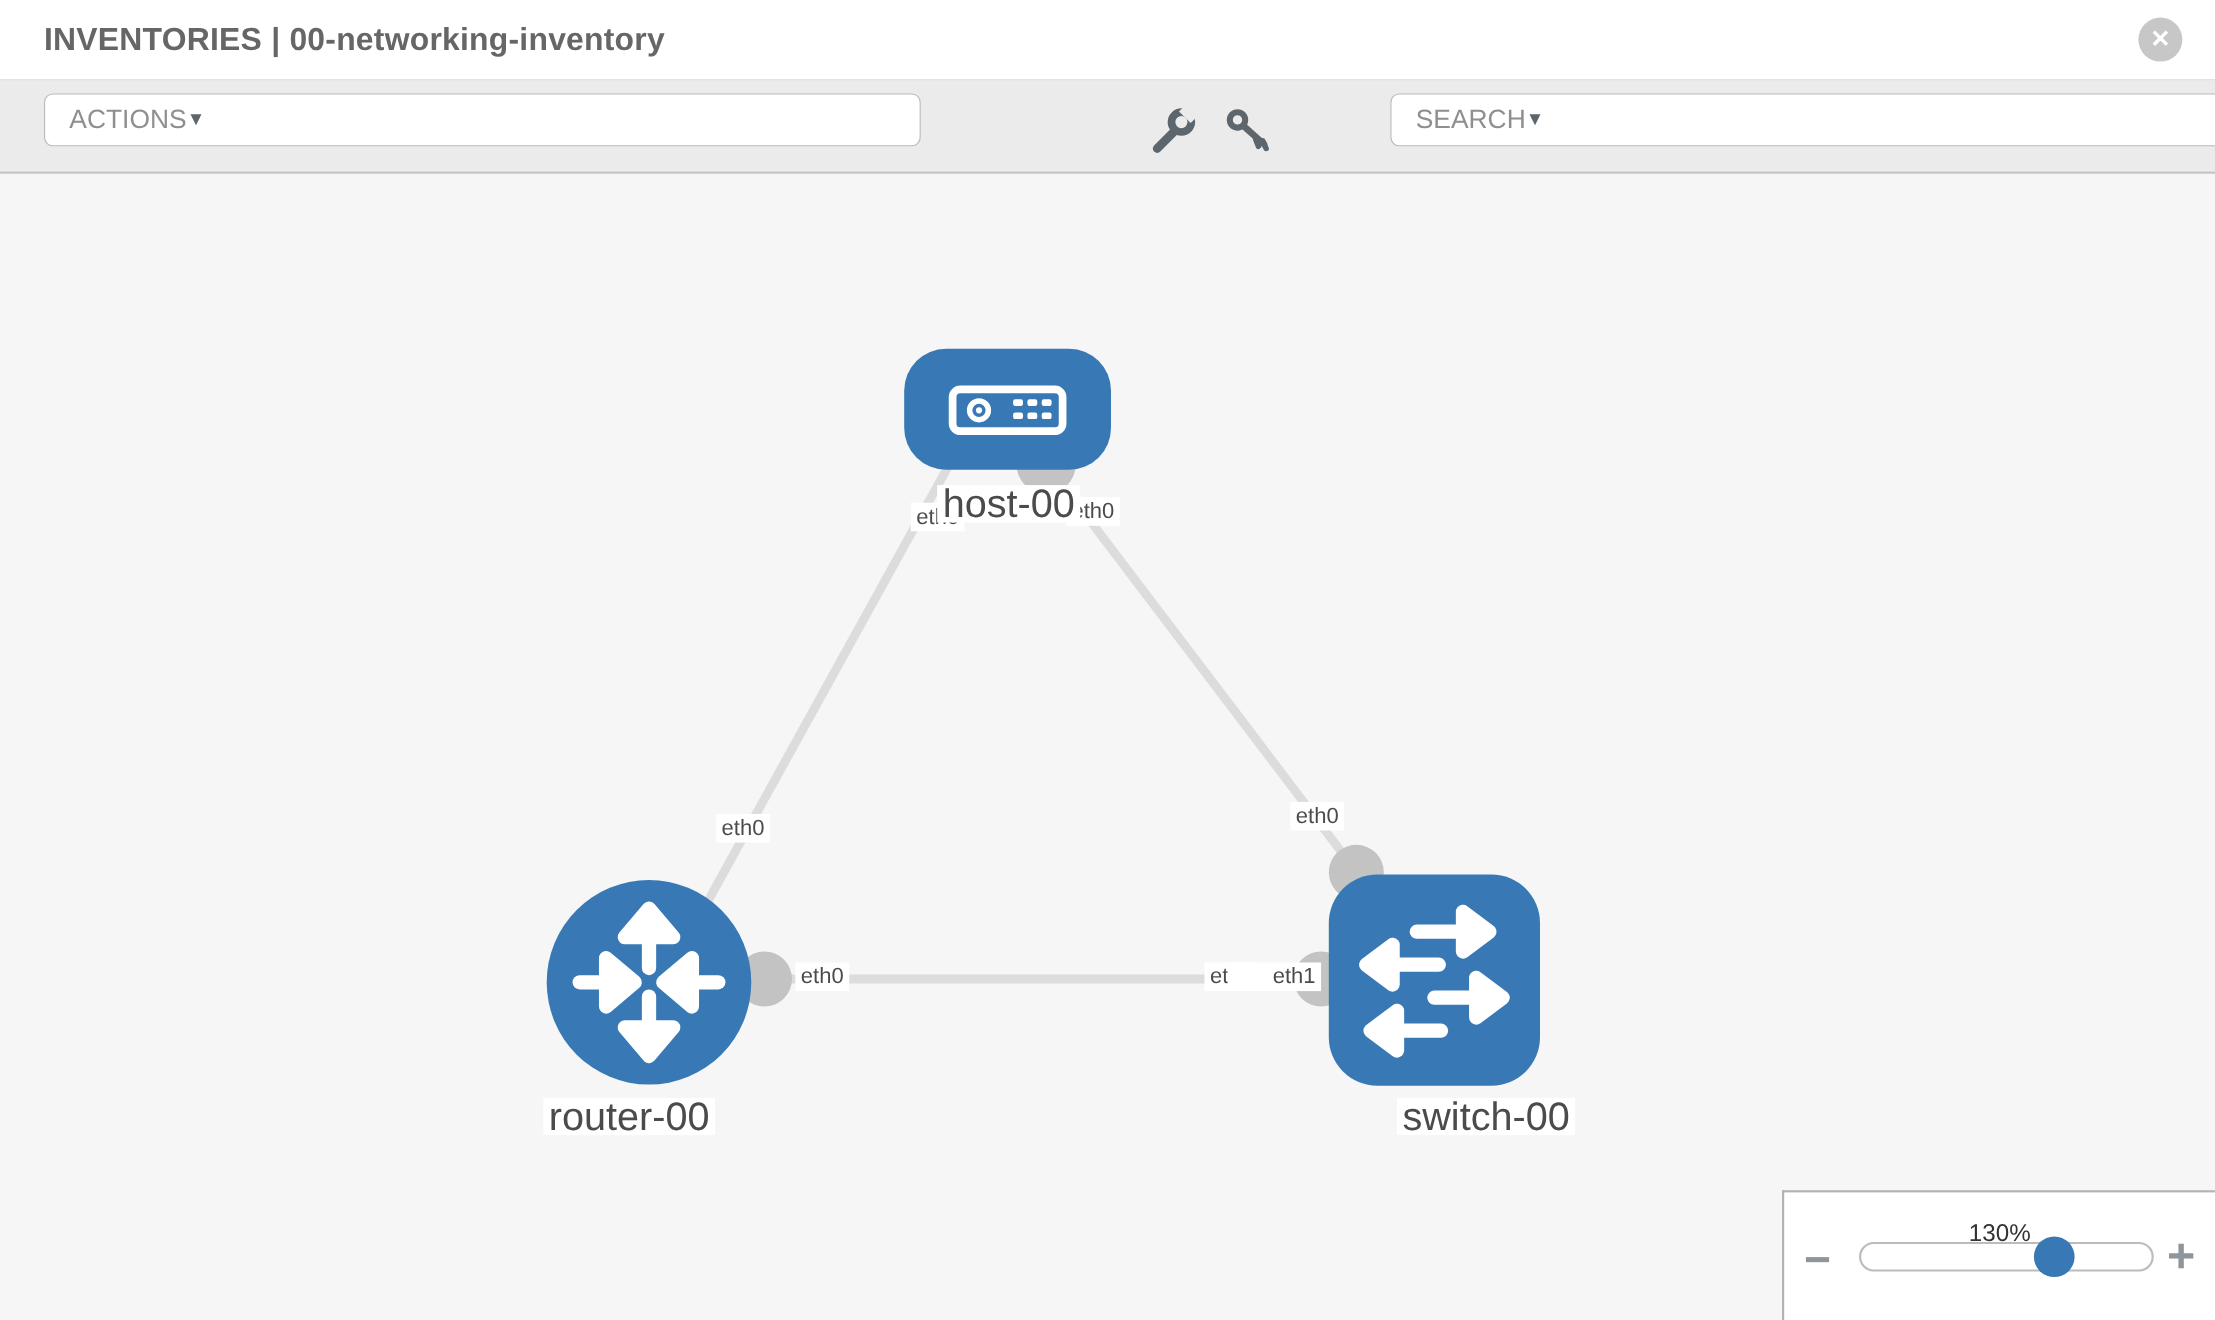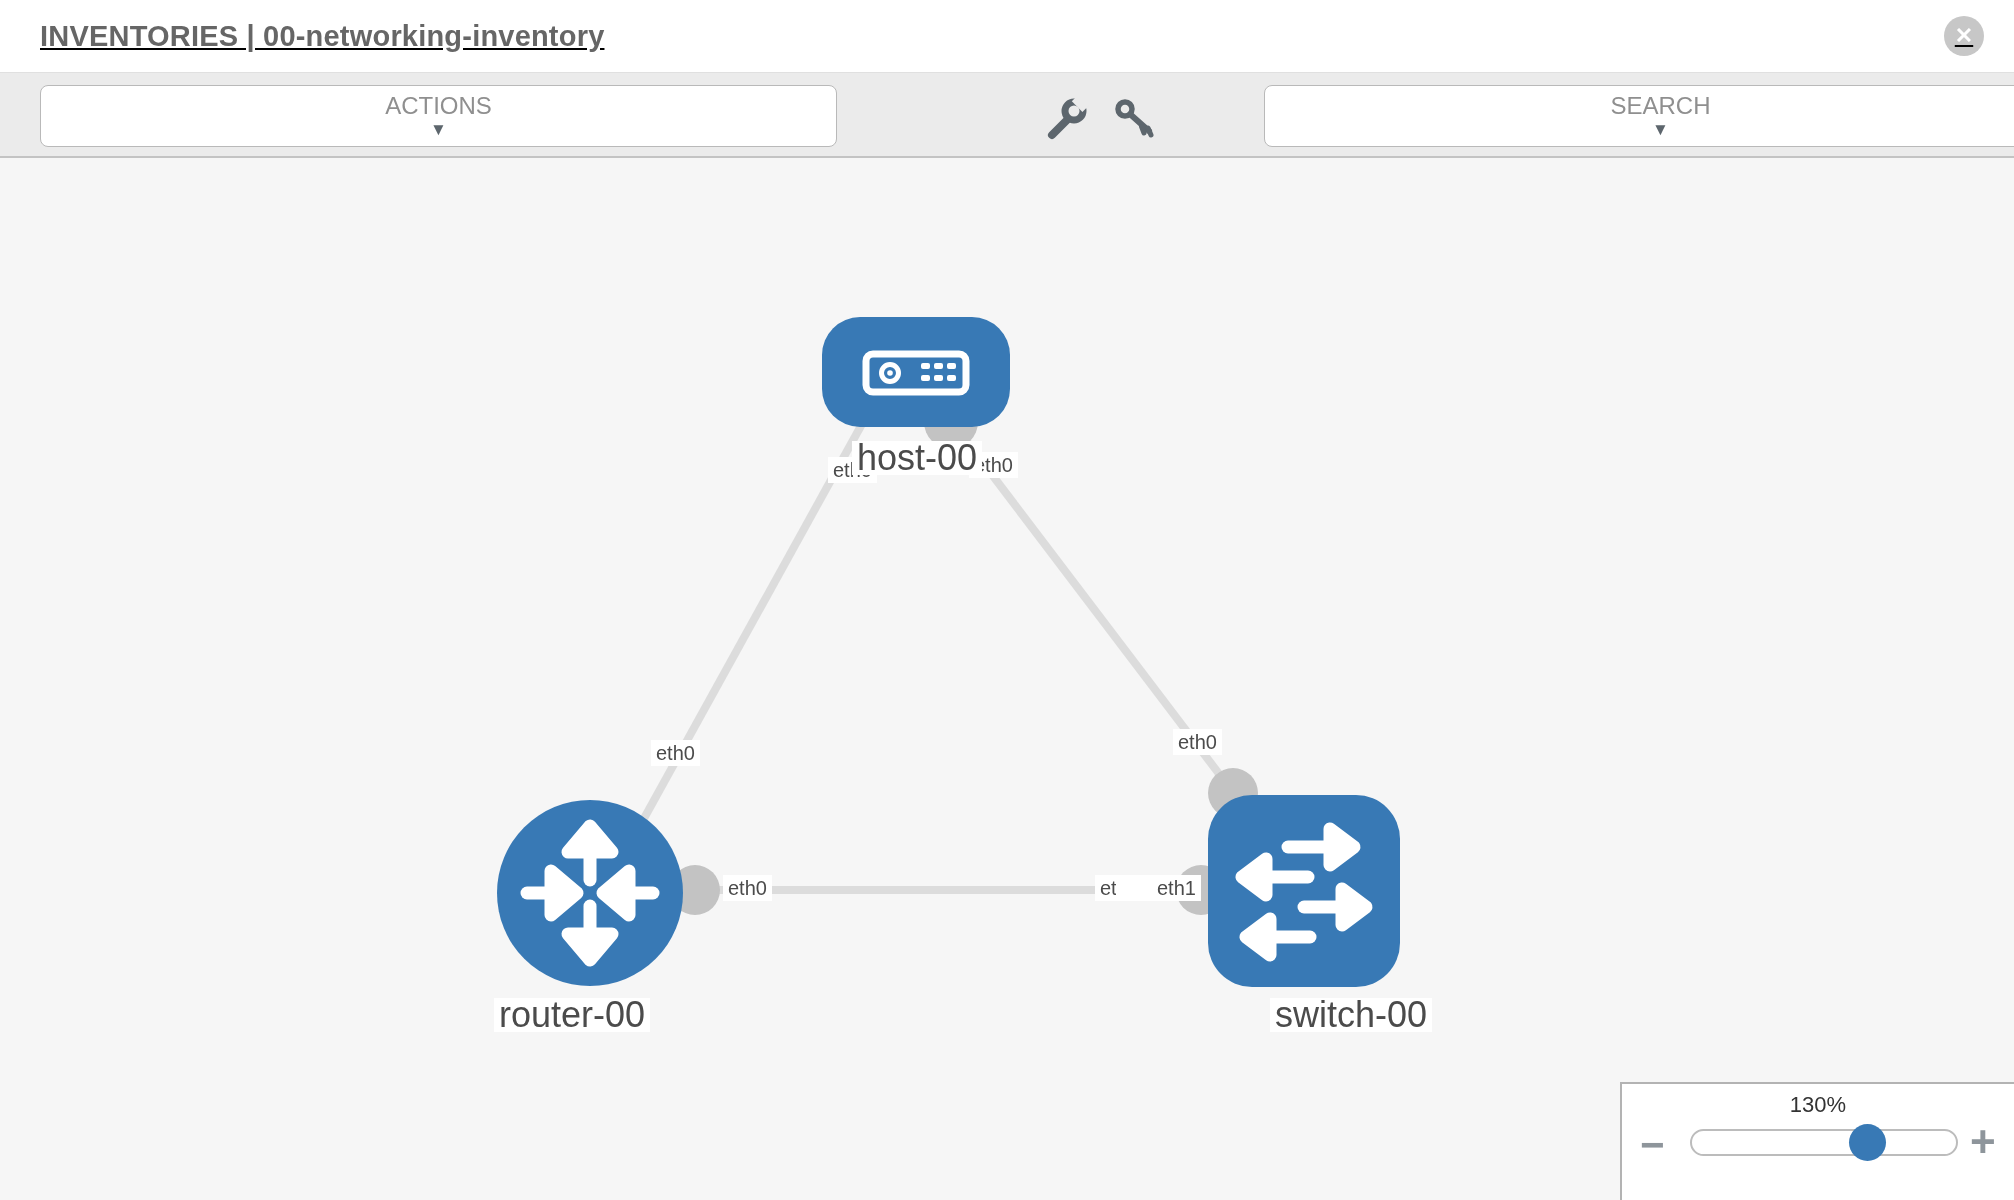--- a/index.html
+++ b/index.html
@@ -5,38 +5,38 @@
   html,body{margin:0;padding:0;}
   body{
     width:2014px;height:1200px;position:relative;overflow:hidden;
     background:#ffffff;font-family:"Liberation Sans",sans-serif;
     -webkit-font-smoothing:antialiased;
   }
   
   .header{
     position:absolute;left:0;top:0;width:2014px;height:72px;background:#fff;
     display:flex;align-items:center;justify-content:space-between;
-    box-sizing:border-box;padding:0 12px 0 40px;text-decoration:underline;
+    box-sizing:border-box;padding:0 12px 0 40px;
   }
   .page-title{font-size:29px;font-weight:bold;color:#666;letter-spacing:.2px;}
   .close-button{
     width:40px;height:40px;border-radius:50%;background:#c7c7c7;color:#fff;
     display:flex;align-items:center;justify-content:center;
     font-size:22px;font-weight:bold;cursor:pointer;margin-right:18px;
   }
   
   .toolbar{
     position:absolute;left:0;top:72px;width:2014px;height:86px;background:#ebebeb;
     border-top:1px solid #e0e0e0;border-bottom:2px solid #c3c3c3;box-sizing:border-box;
   }
   .dropdown{
-    position:absolute;top:12px;height:62px;background:#fff;
+    position:absolute;top:12px;height:48px;background:#fff;
     border:1px solid #b9b9b9;border-radius:8px;box-sizing:border-box;
-    display:flex;align-items:center;justify-content:center;
-    padding:0 22px;font-size:24px;color:#8f8f8f;cursor:pointer;flex-direction:column;
+    display:flex;align-items:center;justify-content:flex-start;
+    padding:0 22px;font-size:24px;color:#8f8f8f;cursor:pointer;
   }
   .dropdown .caret{color:#5d666d;font-size:17px;}
   .dropdown.actions{left:40px;width:797px;}
   .dropdown.search{left:1244px;width:793px;margin-left:20px;}
   .tool-icon{position:absolute;top:23px;width:46px;height:46px;cursor:pointer;}
   .tool-icon.wrench{left:1044px;}
   .tool-icon.key{left:1112px;}
   
   .canvas{
     position:absolute;left:0;top:158px;width:2014px;height:1042px;background:#f6f6f6;
@@ -51,21 +51,21 @@
   .chip{
     position:absolute;background:#fff;color:#4b4b4b;padding:0 5px;white-space:nowrap;
   }
   .node-label{font-size:36px;line-height:34px;transform:translateX(-50%);}
   .port-label{font-size:20px;line-height:26px;}
   
   .zoom-panel{
     position:absolute;left:1620px;top:1082px;width:394px;height:118px;background:#fff;
     border-top:2px solid #b3b3b3;border-left:2px solid #b3b3b3;box-sizing:border-box;
   }
-  .zoom-level{margin-top:8px;text-align:center;font-size:22px;color:#333;}
+  .zoom-level{margin-top:24px;text-align:center;font-size:22px;color:#333;}
   .zoom-minus,.zoom-plus{
     position:absolute;top:36px;color:#8e959b;font-weight:bold;line-height:1;cursor:pointer;
   }
   .zoom-minus{left:18px;font-size:42px;top:40px;}
   .zoom-plus{left:348px;font-size:44px;}
   .zoom-track{
     position:absolute;left:68px;top:45px;width:268px;height:27px;background:#fff;
     border:2px solid #bcbcbc;border-radius:15px;box-sizing:border-box;cursor:pointer;
   }
   .zoom-handle{

